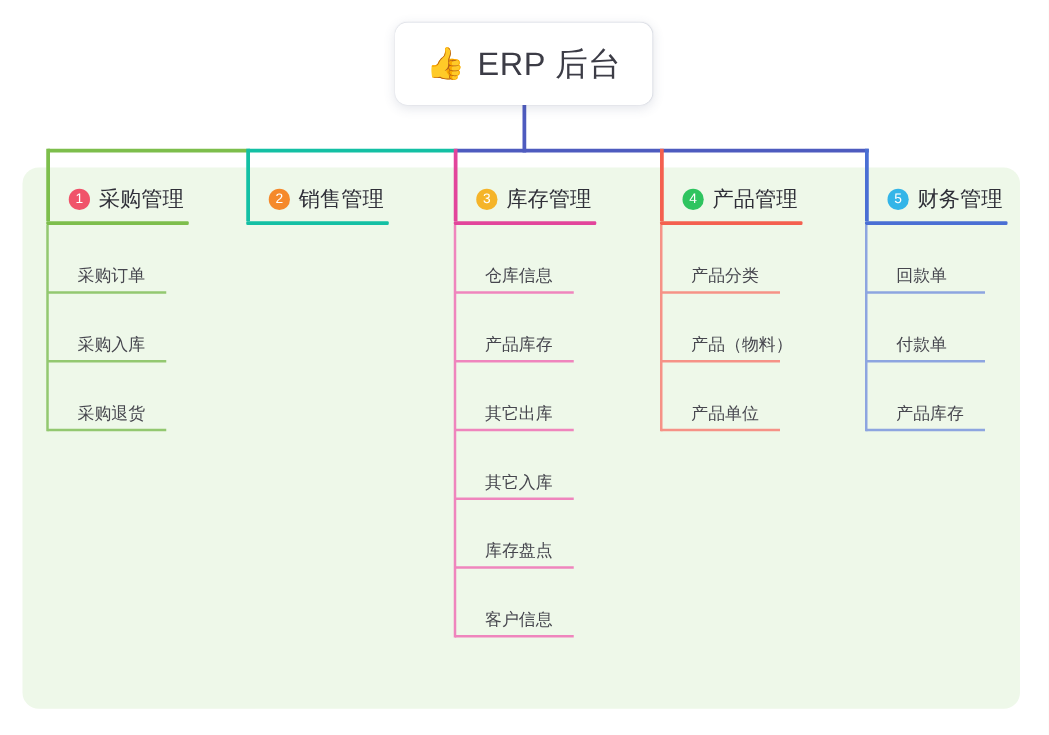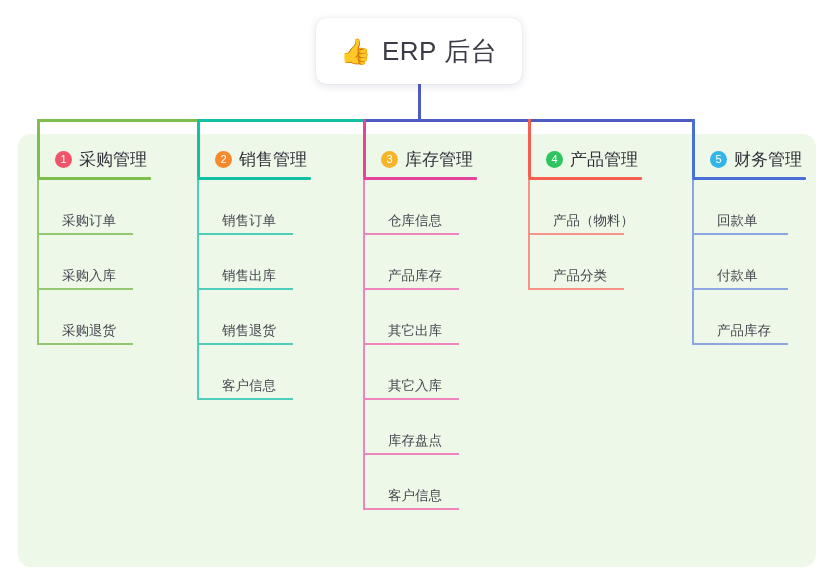--- a/index.html
+++ b/index.html
@@ -186,39 +186,20 @@
             <div class="leaf-rule" style="background: rgb(147, 200, 112);"></div>
           </div>
         </div>
       </div>
       <div class="column" style="left: 197px;">
         <div class="col-header">
           <span class="badge" style="background: rgb(245, 137, 43);">2</span>
           <span class="col-title">销售管理</span>
         </div>
         <div class="col-rule" style="background: rgb(19, 192, 164);"></div>
-        <div class="leaves">
-          <div class="spine" style="background: rgb(78, 205, 187);"></div>
-          <div class="leaf">
-            <span class="leaf-label">销售订单</span>
-            <div class="leaf-rule" style="background: rgb(78, 205, 187);"></div>
-          </div>
-          <div class="leaf">
-            <span class="leaf-label">销售出库</span>
-            <div class="leaf-rule" style="background: rgb(78, 205, 187);"></div>
-          </div>
-          <div class="leaf">
-            <span class="leaf-label">销售退货</span>
-            <div class="leaf-rule" style="background: rgb(78, 205, 187);"></div>
-          </div>
-          <div class="leaf">
-            <span class="leaf-label">客户信息</span>
-            <div class="leaf-rule" style="background: rgb(78, 205, 187);"></div>
-          </div>
-        </div>
       </div>
       <div class="column" style="left: 363px;">
         <div class="col-header">
           <span class="badge" style="background: rgb(245, 180, 41);">3</span>
           <span class="col-title">库存管理</span>
         </div>
         <div class="col-rule" style="background: rgb(226, 69, 155);"></div>
         <div class="leaves">
           <div class="spine" style="background: rgb(239, 133, 189);"></div>
           <div class="leaf">
@@ -249,25 +230,29 @@
       </div>
       <div class="column" style="left: 528px;">
         <div class="col-header">
           <span class="badge" style="background: rgb(46, 196, 95);">4</span>
           <span class="col-title">产品管理</span>
         </div>
         <div class="col-rule" style="background: rgb(244, 96, 79);"></div>
         <div class="leaves">
           <div class="spine" style="background: rgb(246, 146, 135);"></div>
           <div class="leaf">
+            <span class="leaf-label">产品分类</span>
+            <div class="leaf-rule" style="background: rgb(246, 146, 135);"></div>
+          </div>
+          <div class="leaf">
             <span class="leaf-label">产品（物料）</span>
             <div class="leaf-rule" style="background: rgb(246, 146, 135);"></div>
           </div>
           <div class="leaf">
-            <span class="leaf-label">产品分类</span>
+            <span class="leaf-label">产品单位</span>
             <div class="leaf-rule" style="background: rgb(246, 146, 135);"></div>
           </div>
         </div>
       </div>
       <div class="column" style="left: 692px;">
         <div class="col-header">
           <span class="badge" style="background: rgb(51, 181, 232);">5</span>
           <span class="col-title">财务管理</span>
         </div>
         <div class="col-rule" style="background: rgb(74, 111, 212);"></div>

